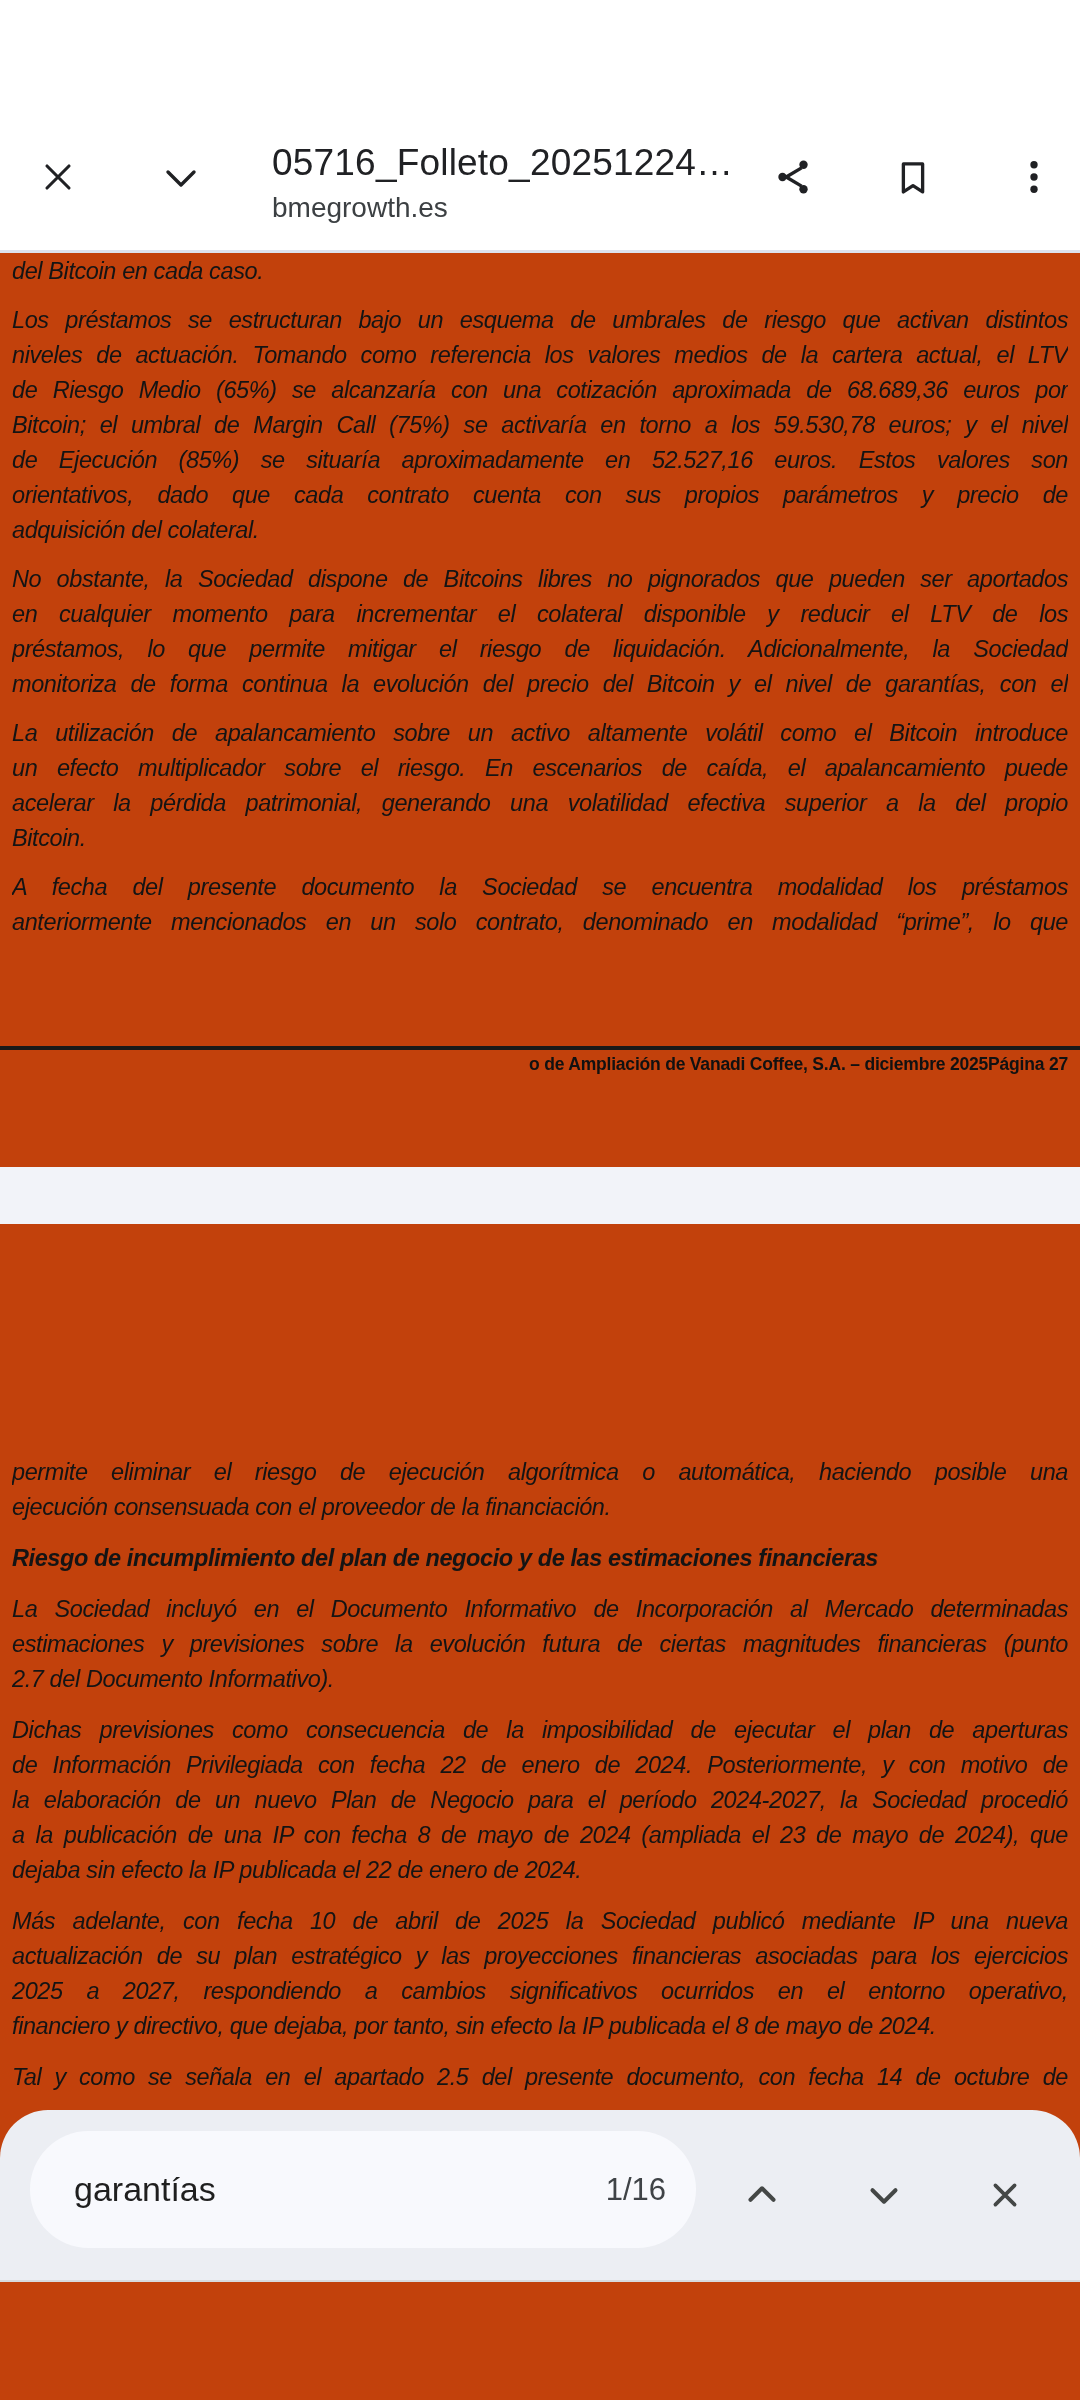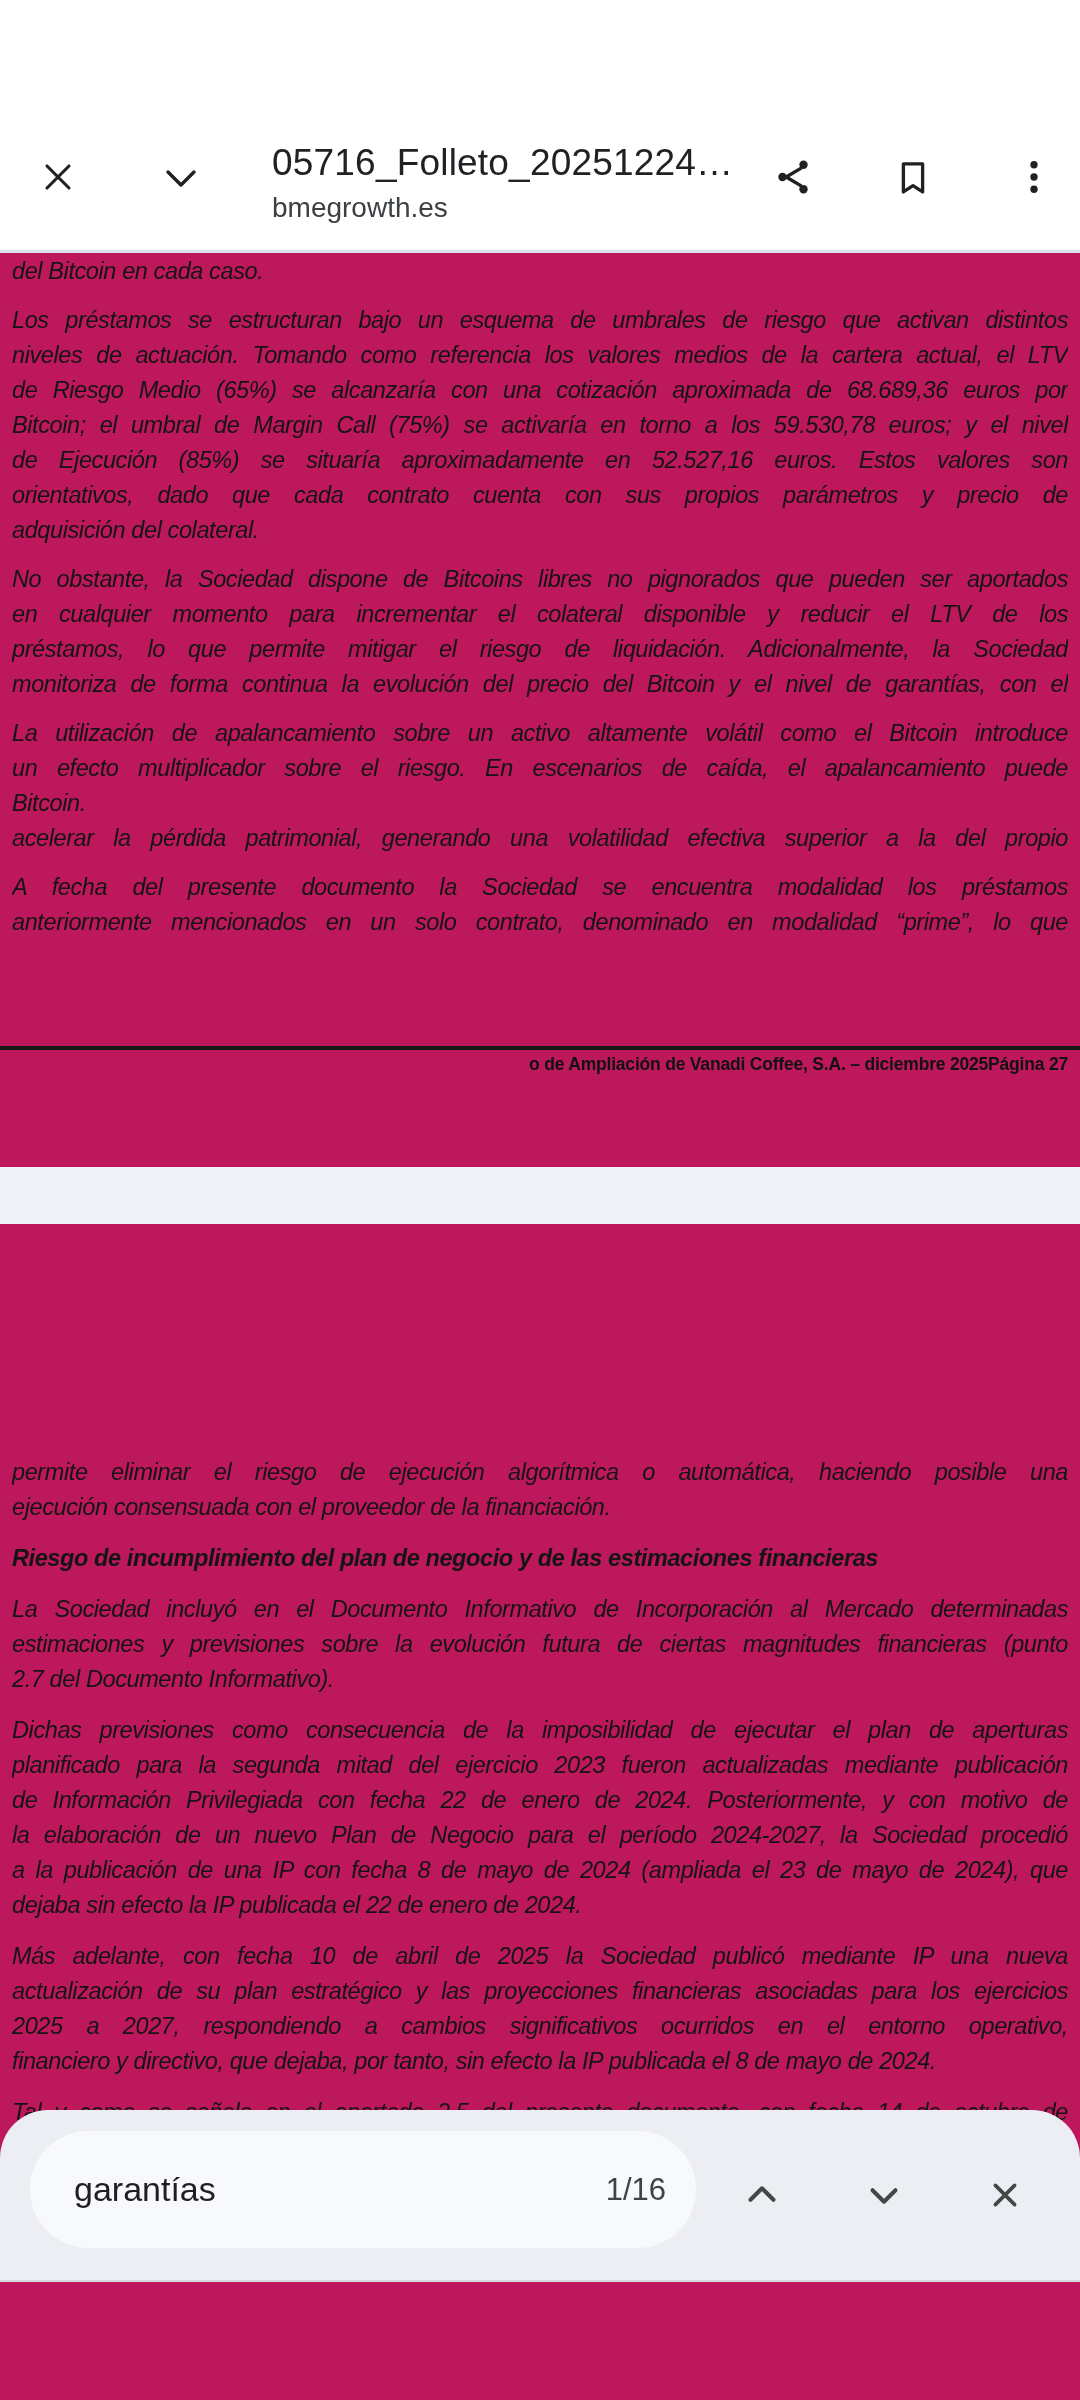--- a/index.html
+++ b/index.html
@@ -1,19 +1,19 @@
 <!DOCTYPE html>
 <html><head>
 <meta charset="utf-8">
 <style>
   * { margin:0; padding:0; box-sizing:border-box; }
   html,body { background:#ffffff; }
   .screen {
     position:relative; width:1080px; height:2400px; overflow:hidden;
-    background:#be185d; font-family:"Liberation Sans", sans-serif; color:#161616;
+    background:#c2410c; font-family:"Liberation Sans", sans-serif; color:#161616;
   }
 
   
   .appbar { position:absolute; top:0; left:0; width:1080px; height:253px; background:#ffffff; }
   .appbar .hairline { position:absolute; left:0; bottom:0; width:100%; height:3px; background:#dde2ee; }
   .iconbtn { position:absolute; width:56px; height:56px; top:149px; border:none; background:transparent; padding:0; display:flex; align-items:center; justify-content:center; cursor:pointer; }
   .iconbtn svg { display:block; }
   .btn-close { left:30px; }
   .btn-collapse { left:153px; }
   .btn-share { left:765px; }
@@ -123,22 +123,22 @@
     </p>
     <p>
       <span class="ln j" style="display:block">No obstante, la Sociedad dispone de Bitcoins libres no pignorados que pueden ser aportados</span>
       <span class="ln j" style="display:block">en cualquier momento para incrementar el colateral disponible y reducir el LTV de los</span>
       <span class="ln j" style="display:block">préstamos, lo que permite mitigar el riesgo de liquidación. Adicionalmente, la Sociedad</span>
       <span class="ln j" style="display:block">monitoriza de forma continua la evolución del precio del Bitcoin y el nivel de garantías, con el</span>
     </p>
     <p>
       <span class="ln j" style="display:block">La utilización de apalancamiento sobre un activo altamente volátil como el Bitcoin introduce</span>
       <span class="ln j" style="display:block">un efecto multiplicador sobre el riesgo. En escenarios de caída, el apalancamiento puede</span>
+      <span class="ln j" style="display:block">acelerar la pérdida patrimonial, generando una volatilidad efectiva superior a la del propio</span>
       <span class="ln" style="display:block">Bitcoin.</span>
-      <span class="ln j" style="display:block">acelerar la pérdida patrimonial, generando una volatilidad efectiva superior a la del propio</span>
     </p>
     <p>
       <span class="ln j" style="display:block">A fecha del presente documento la Sociedad se encuentra modalidad los préstamos</span>
       <span class="ln j" style="display:block">anteriormente mencionados en un solo contrato, denominado en modalidad “prime”, lo que</span>
     </p>
   </section>
 
   <div class="footer-rule"></div>
   <div class="page-footer">
     <span>o de Ampliación de Vanadi Coffee, S.A. – diciembre 2025</span>
@@ -153,21 +153,20 @@
       <span class="ln" style="display:block">ejecución consensuada con el proveedor de la financiación.</span>
     </p>
     <p class="subheading">Riesgo de incumplimiento del plan de negocio y de las estimaciones financieras</p>
     <p>
       <span class="ln j" style="display:block">La Sociedad incluyó en el Documento Informativo de Incorporación al Mercado determinadas</span>
       <span class="ln j" style="display:block">estimaciones y previsiones sobre la evolución futura de ciertas magnitudes financieras (punto</span>
       <span class="ln" style="display:block">2.7 del Documento Informativo).</span>
     </p>
     <p>
       <span class="ln j" style="display:block">Dichas previsiones como consecuencia de la imposibilidad de ejecutar el plan de aperturas</span>
-      <span class="ln j" style="display:block">planificado para la segunda mitad del ejercicio 2023 fueron actualizadas mediante publicación</span>
       <span class="ln j" style="display:block">de Información Privilegiada con fecha 22 de enero de 2024. Posteriormente, y con motivo de</span>
       <span class="ln j" style="display:block">la elaboración de un nuevo Plan de Negocio para el período 2024-2027, la Sociedad procedió</span>
       <span class="ln j" style="display:block">a la publicación de una IP con fecha 8 de mayo de 2024 (ampliada el 23 de mayo de 2024), que</span>
       <span class="ln" style="display:block">dejaba sin efecto la IP publicada el 22 de enero de 2024.</span>
     </p>
     <p>
       <span class="ln j" style="display:block">Más adelante, con fecha 10 de abril de 2025 la Sociedad publicó mediante IP una nueva</span>
       <span class="ln j" style="display:block">actualización de su plan estratégico y las proyecciones financieras asociadas para los ejercicios</span>
       <span class="ln j" style="display:block">2025 a 2027, respondiendo a cambios significativos ocurridos en el entorno operativo,</span>
       <span class="ln" style="display:block">financiero y directivo, que dejaba, por tanto, sin efecto la IP publicada el 8 de mayo de 2024.</span>

